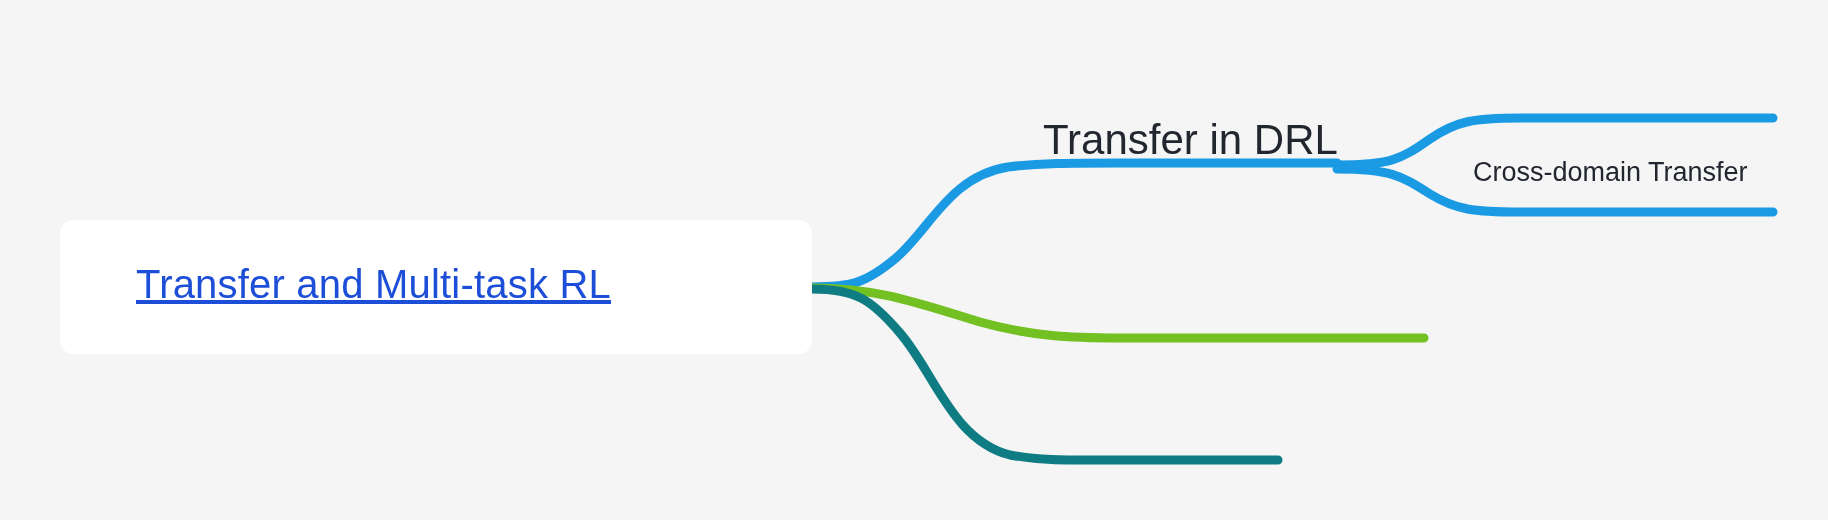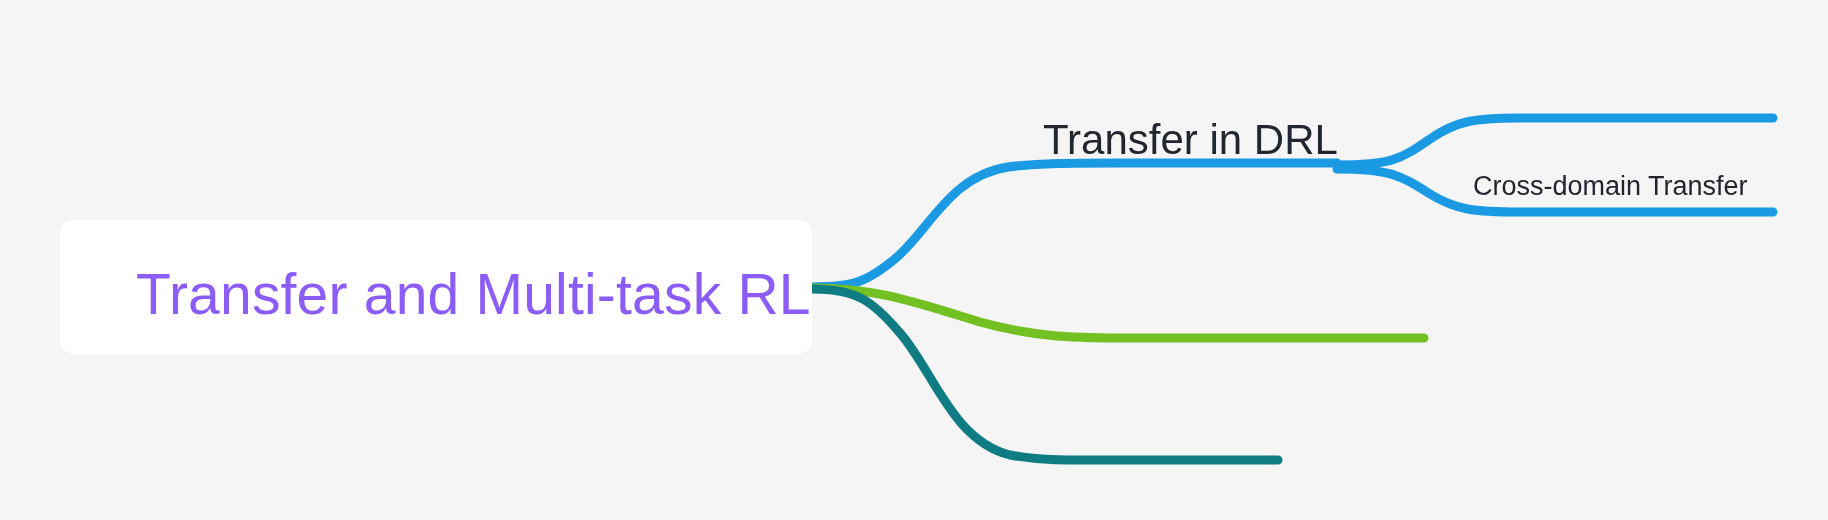--- a/index.html
+++ b/index.html
@@ -36,37 +36,38 @@
     width: 752px;
     height: 134px;
     background: #ffffff;
     border-radius: 14px;
     box-sizing: border-box;
   }
   .root-text {
     position: absolute;
     left: 136px;
     top: 259px;
-    font-size: 57px;
-    color: #8b5cf6;
+    font-size: 40px;
+    color: #1d4ed8;
     letter-spacing: 0.2px;
+    text-decoration: underline;
   }
   .lvl1-text {
     font-size: 42px;
     color: #22262f;
   }
   .lvl2-text {
     font-size: 27px;
     color: #22262f;
   }
   #b1-label { left: 1043px; top: 114px; }
   #b2-label { left: 1043px; top: 288px; }
   #b3-label { left: 1043px; top: 407px; }
   #s1-label { left: 1473px; top: 68px; }
-  #s2-label { left: 1473px; top: 156px; margin-top: 14px; }
+  #s2-label { left: 1473px; top: 156px; }
 </style>
 </head>
 <body>
 
 <div id="canvas">
 
   <svg id="links" viewBox="0 0 1828 520" width="1828" height="520" xmlns="http://www.w3.org/2000/svg">
 
     <path d="M812,287 C852,287 866,283 896,258 C930,229 950,176 1008,167 C1040,163 1070,163 1120,163 L1337,163" fill="none" stroke="#1b9ae4" stroke-width="9" stroke-linecap="round" stroke-linejoin="round"></path>
 

